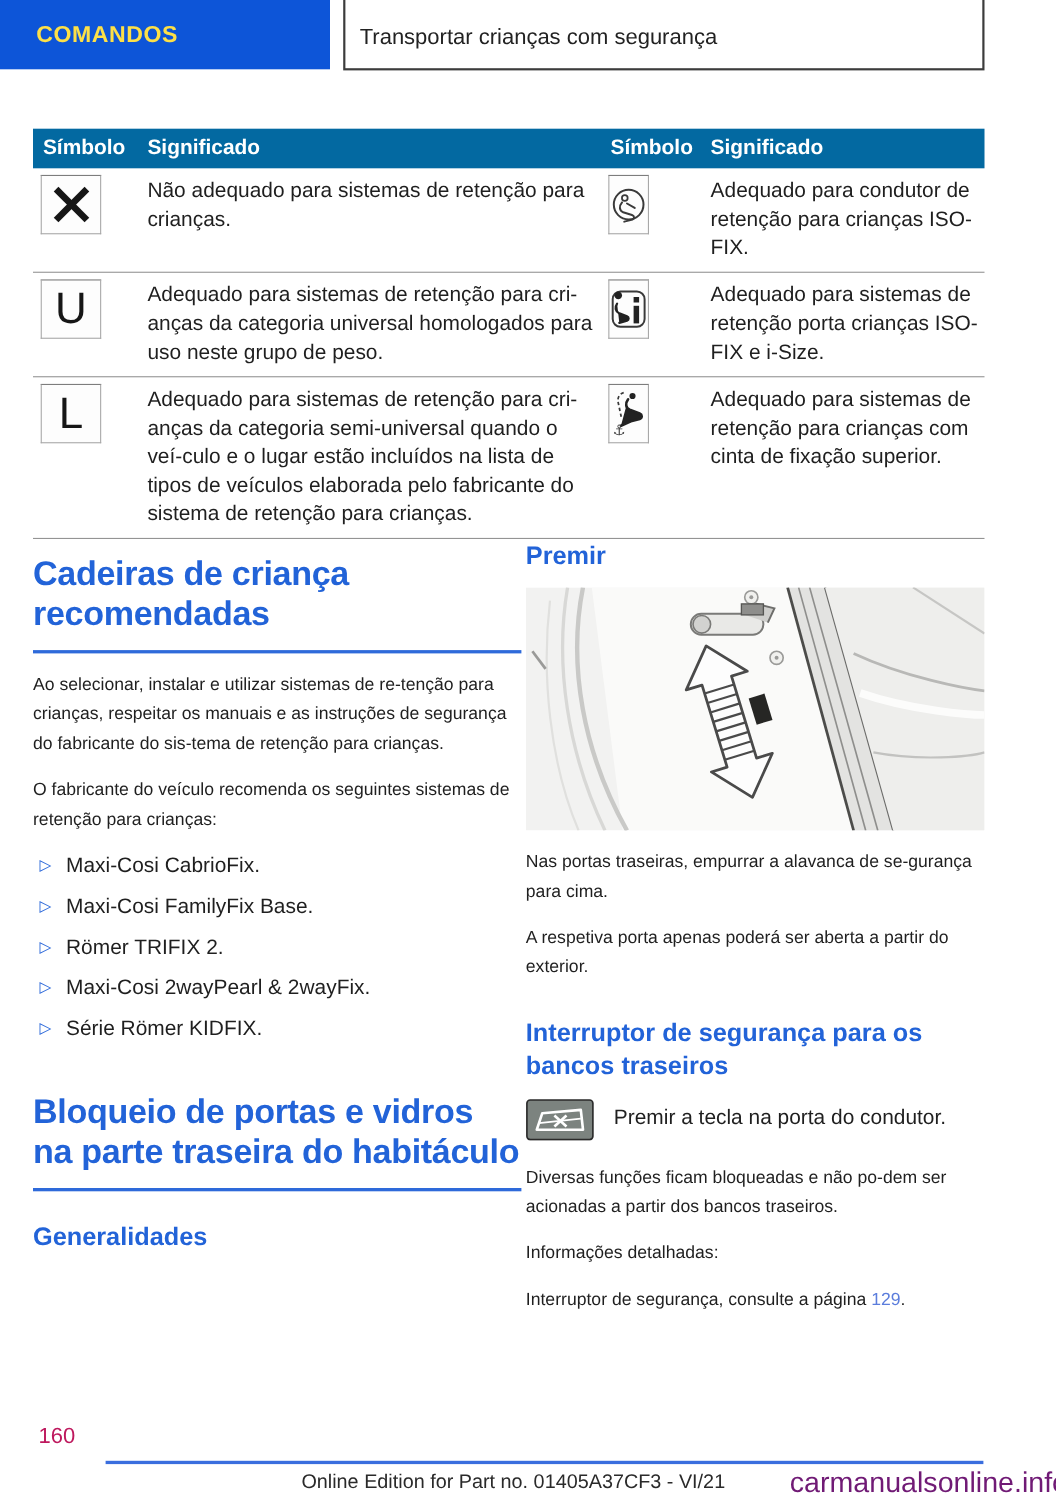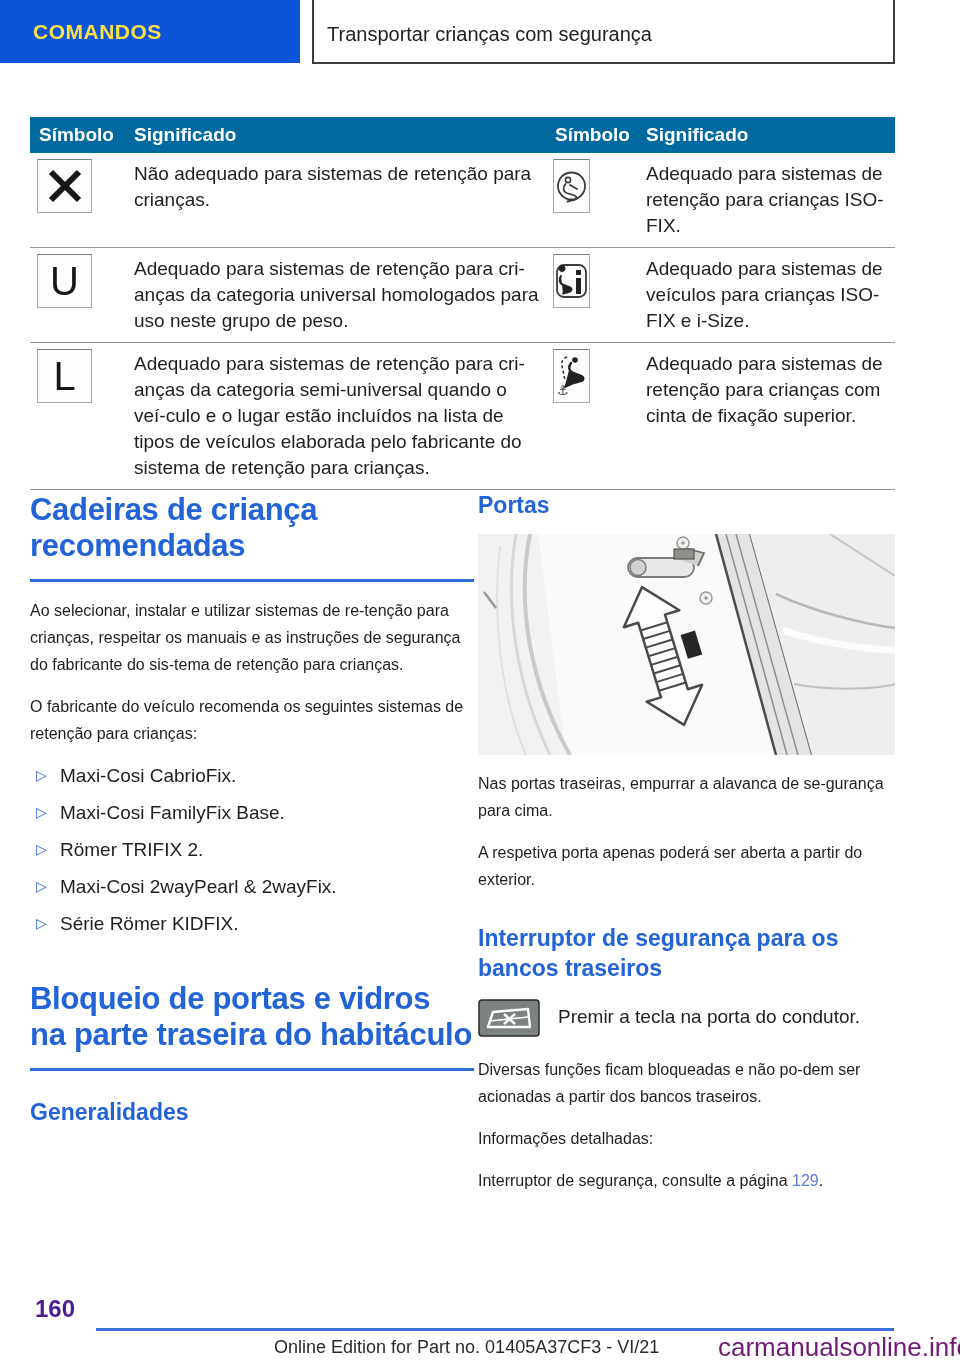--- a/index.html
+++ b/index.html
@@ -44,21 +44,21 @@
   .sym-box {
     width: 55px; height: 54px; margin-left: 7px;
     border: 1px solid #a8a8a8; border-top-color: #7d7d7d;
     background: #fdfdfd;
     display: flex; align-items: center; justify-content: center;
     font-size: 40px; color: #161616;
   }
   .sym-box.narrow { width: 37px; }
 
   
-  .col-left  { position: absolute; left: 30px;  top: 480px; width: 444px; }
+  .col-left  { position: absolute; left: 30px;  top: 492px; width: 444px; }
   .col-right { position: absolute; left: 478px; top: 480px; width: 418px; }
   p.body { font-size: 16px; line-height: 27px; margin: 15px 0; color: #1f1f1f; }
 
   h1.sec {
     font-size: 31px; line-height: 36px; font-weight: bold;
     color: #2263d8; letter-spacing: -0.3px;
     padding: 12px 0 15px 0;
     border-bottom: 3px solid #2e6ada;
     margin-bottom: 6px;
   }
@@ -78,21 +78,21 @@
 
   .door-figure { width: 417px; height: 221px; margin: 14px 0 4px 0; }
 
   .btn-row { display: flex; margin: 16px 0 12px 0; }
   .btn-icon { flex: 0 0 62px; margin-right: 18px; }
   .btn-row p { font-size: 19px; line-height: 27px; padding-top: 4px; }
 
   .page-link { color: #5b7ddc; text-align: right; }
 
   
-  .page-number { position: absolute; left: 35px; top: 1295px; font-size: 24px; font-weight: bold; color: #4c1d95; }
+  .page-number { position: absolute; left: 35px; top: 1295px; font-size: 20px; font-weight: normal; color: #be185d; }
   .footer-rule { position: absolute; left: 96px; top: 1328px; width: 798px; height: 3px; background: #3a6ede; }
   .edition-note { position: absolute; left: 274px; top: 1337px; font-size: 18px; color: #2a2a2a; white-space: nowrap; }
   .watermark { position: absolute; left: 682px; top: 1332px; font-size: 26px; color: #701a75; white-space: nowrap; margin-left: 36px; }
 </style>
 </head>
 <body>
 
 <div class="chapter-tab">
   <span>COMANDOS</span>
 </div>
@@ -121,41 +121,41 @@
     <div>
       <div class="sym-box narrow">
         <svg width="33" height="50" viewBox="0 0 33 50">
           <circle cx="16.5" cy="25" r="13.5" fill="none" stroke="#3a3a3a" stroke-width="1.8"></circle>
           <circle cx="13" cy="19" r="2.6" fill="none" stroke="#3a3a3a" stroke-width="1.6"></circle>
           <path d="M10.5,23 c-3,3.5 -2.5,7.5 1,9 l8,2.5 c2.5,0.8 2.5,3.5 0.5,4.2 l-7.5,1.8" fill="none" stroke="#3a3a3a" stroke-width="1.8" stroke-linecap="round"></path>
           <path d="M15,24 l7,4" fill="none" stroke="#3a3a3a" stroke-width="1.8" stroke-linecap="round"></path>
         </svg>
       </div>
     </div>
-    <div class="sym-cell-text">Adequado para sistemas de retenção para crianças ISO-FIX.</div>
+    <div class="sym-cell-text">Adequado para condutor de retenção para crianças ISO-FIX.</div>
   </div>
 
   <div class="sym-row">
     <div>
       <div class="sym-box">
         <span>U</span>
       </div>
     </div>
     <div class="sym-cell-text">Adequado para sistemas de retenção para cri-anças da categoria universal homologados para uso neste grupo de peso.</div>
     <div>
       <div class="sym-box narrow">
         <svg width="33" height="50" viewBox="0 0 33 50">
           <rect x="2" y="9" width="29" height="32" rx="7" fill="none" stroke="#3a3a3a" stroke-width="1.8"></rect>
           <path d="M7,15 a2.5,2.5 0 1,1 0.1,0 M6,20 c-2.5,3.5 -1.5,7 1.5,8.5 l7.5,3 c2,0.8 2,3.2 0,4 l-7,2" fill="#222" stroke="#222" stroke-width="2" stroke-linecap="round"></path>
           <rect x="21" y="22" width="5" height="16" fill="#222"></rect>
           <rect x="21" y="14" width="5" height="5" fill="#222"></rect>
         </svg>
       </div>
     </div>
-    <div class="sym-cell-text">Adequado para sistemas de veículos para crianças ISO-FIX e i-Size.</div>
+    <div class="sym-cell-text">Adequado para sistemas de retenção porta crianças ISO-FIX e i-Size.</div>
   </div>
 
   <div class="sym-row">
     <div>
       <div class="sym-box">
         <span>L</span>
       </div>
     </div>
     <div class="sym-cell-text">Adequado para sistemas de retenção para cri-anças da categoria semi-universal quando o veí-culo e o lugar estão incluídos na lista de tipos de veículos elaborada pelo fabricante do sistema de retenção para crianças.</div>
     <div>
@@ -198,21 +198,21 @@
       <span class="bullet-mark">▷</span>
       <span>Série Römer KIDFIX.</span>
     </div>
   </div>
 
   <h1 class="sec" style="margin-top:32px">Bloqueio de portas e vidros na parte traseira do habitáculo</h1>
   <h2 class="sub">Generalidades</h2>
 </div>
 
 <div class="col-right">
-  <h2 class="sub first">Portas</h2>
+  <h2 class="sub first">Premir</h2>
 
   <div class="door-figure">
     <svg width="417" height="221" viewBox="0 0 417 221">
       <rect x="0" y="0" width="417" height="221" fill="#f2f2f1"></rect>
       <polygon points="60,0 238,0 298,221 88,221" fill="#fafaf9"></polygon>
       <path d="M52,0 C38,70 52,150 92,221" stroke="#c9c9c7" stroke-width="4" fill="none"></path>
       <path d="M38,0 C26,70 38,150 72,221" stroke="#d8d8d6" stroke-width="3" fill="none"></path>
       <path d="M22,12 C14,80 22,160 48,221" stroke="#e0e0de" stroke-width="2" fill="none"></path>
       <path d="M6,58 l12,16" stroke="#9a9a98" stroke-width="2.5" fill="none"></path>
 

